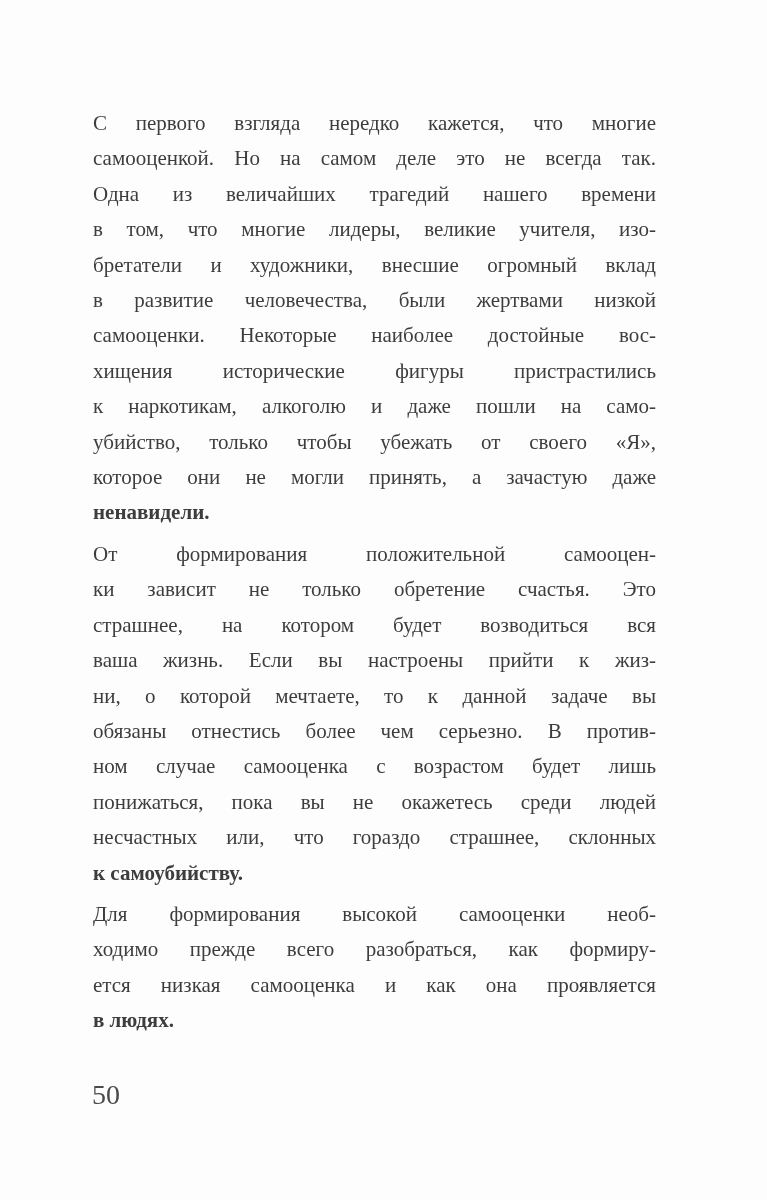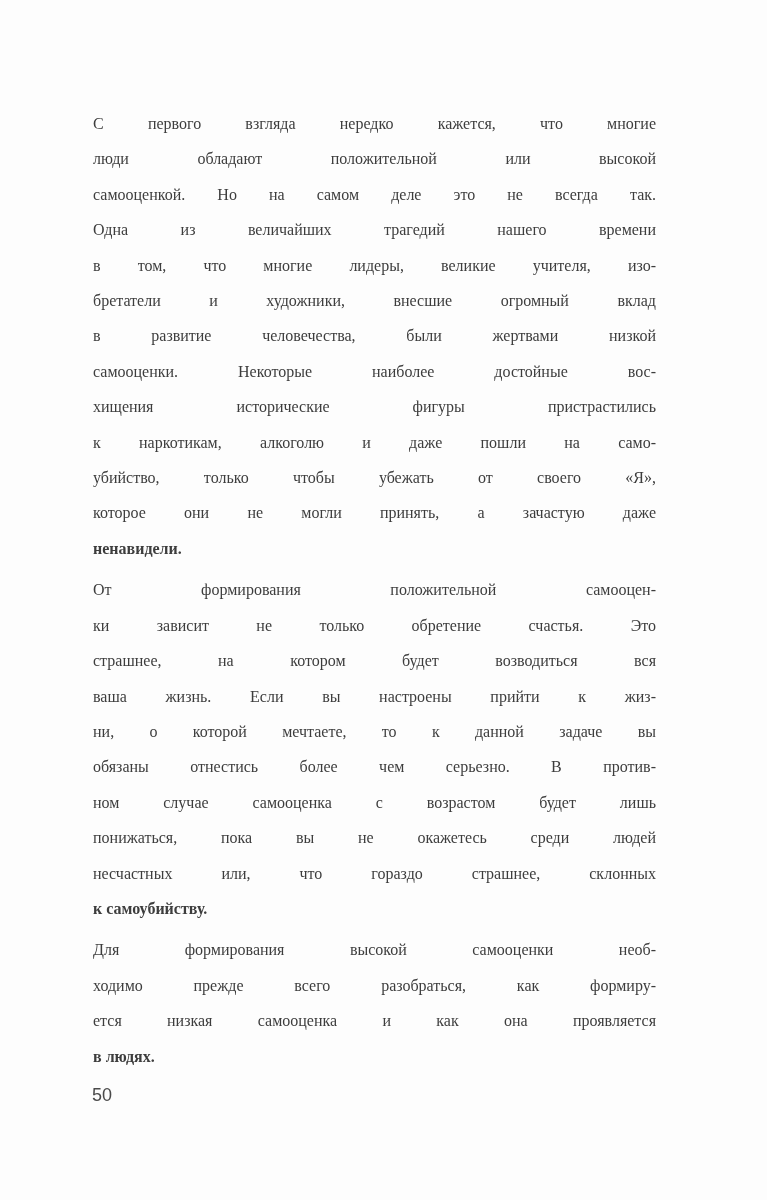--- a/index.html
+++ b/index.html
@@ -13,55 +13,54 @@
     background: #fdfdfd;
     overflow: hidden;
     font-family: "Liberation Serif", "DejaVu Serif", serif;
   }
   .text-block {
     position: absolute;
     left: 93px;
     top: 106px;
     width: 563px;
     color: #3d3d3d;
-    font-size: 16px;
+    font-size: 21px;
     line-height: 35.4px;
   }
   .paragraph {
     margin: 0 0 6px 0;
   }
   .line {
     text-align: justify;
     text-align-last: justify;
     white-space: normal;
   }
   .line.last {
     text-align-last: left;
     font-weight: bold;
   }
   .page-number {
     position: absolute;
     left: 92px;
     top: 1080px;
     color: #4a4a4a;
-    font-family: Liberation Sans, sans-serif;
-    font-size: 18px;
+    font-family: Liberation Serif, serif;
+    font-size: 28px;
     line-height: 30px;
   }
 </style>
 </head>
 <body>
 
 <div class="page">
 
   <div class="text-block">
 
     <div class="paragraph">
       <div class="line">С первого взгляда нередко кажется, что многие</div>
-      <div class="line">люди обладают положительной или высокой</div>
       <div class="line">самооценкой. Но на самом деле это не всегда так.</div>
       <div class="line">Одна из величайших трагедий нашего времени</div>
       <div class="line">в том, что многие лидеры, великие учителя, изо-</div>
       <div class="line">бретатели и художники, внесшие огромный вклад</div>
       <div class="line">в развитие человечества, были жертвами низкой</div>
       <div class="line">самооценки. Некоторые наиболее достойные вос-</div>
       <div class="line">хищения исторические фигуры пристрастились</div>
       <div class="line">к наркотикам, алкоголю и даже пошли на само-</div>
       <div class="line">убийство, только чтобы убежать от своего «Я»,</div>
       <div class="line">которое они не могли принять, а зачастую даже</div>

